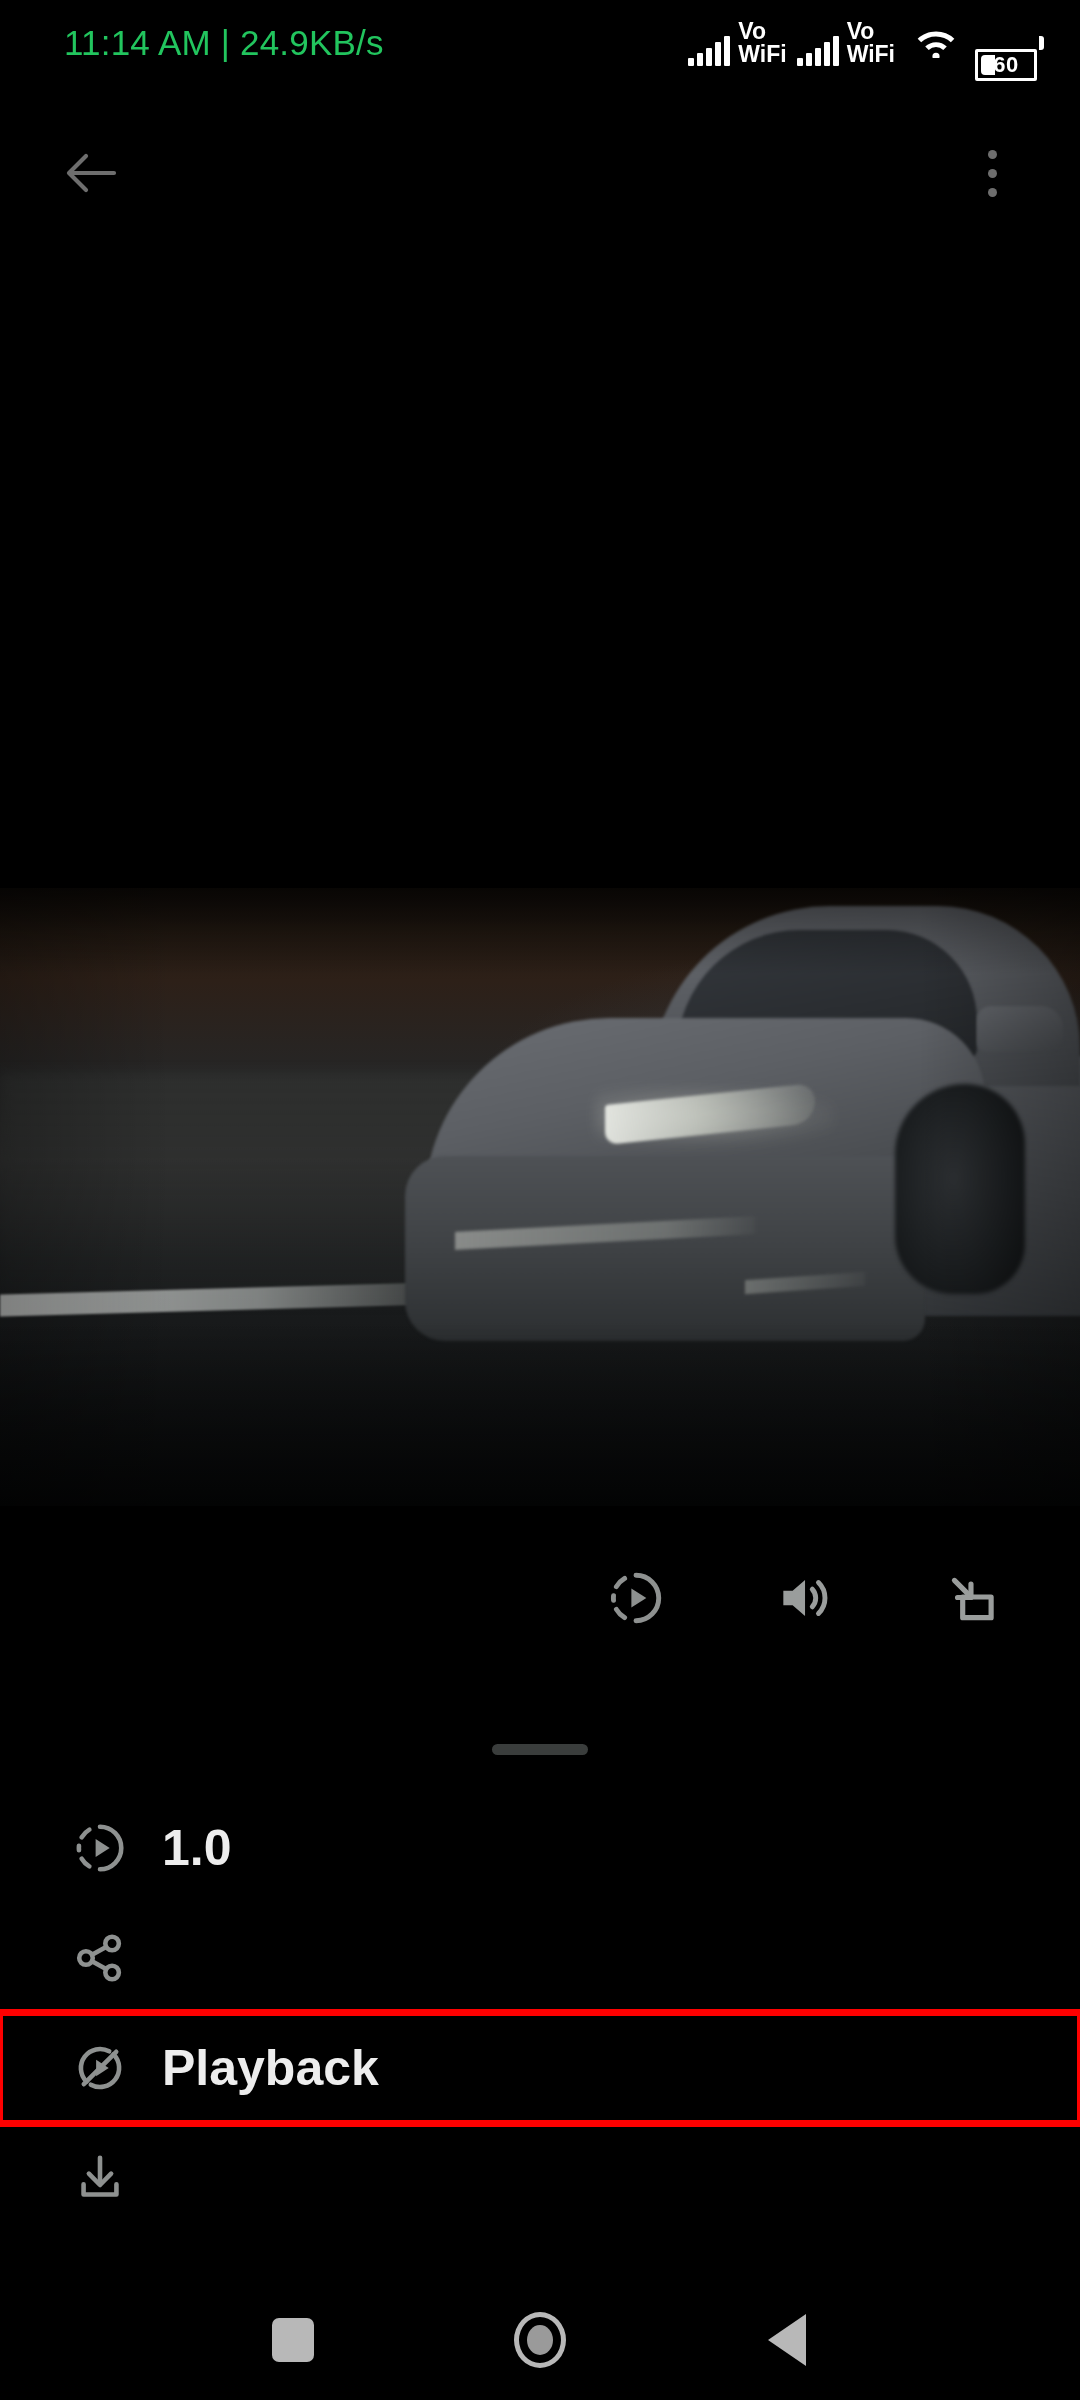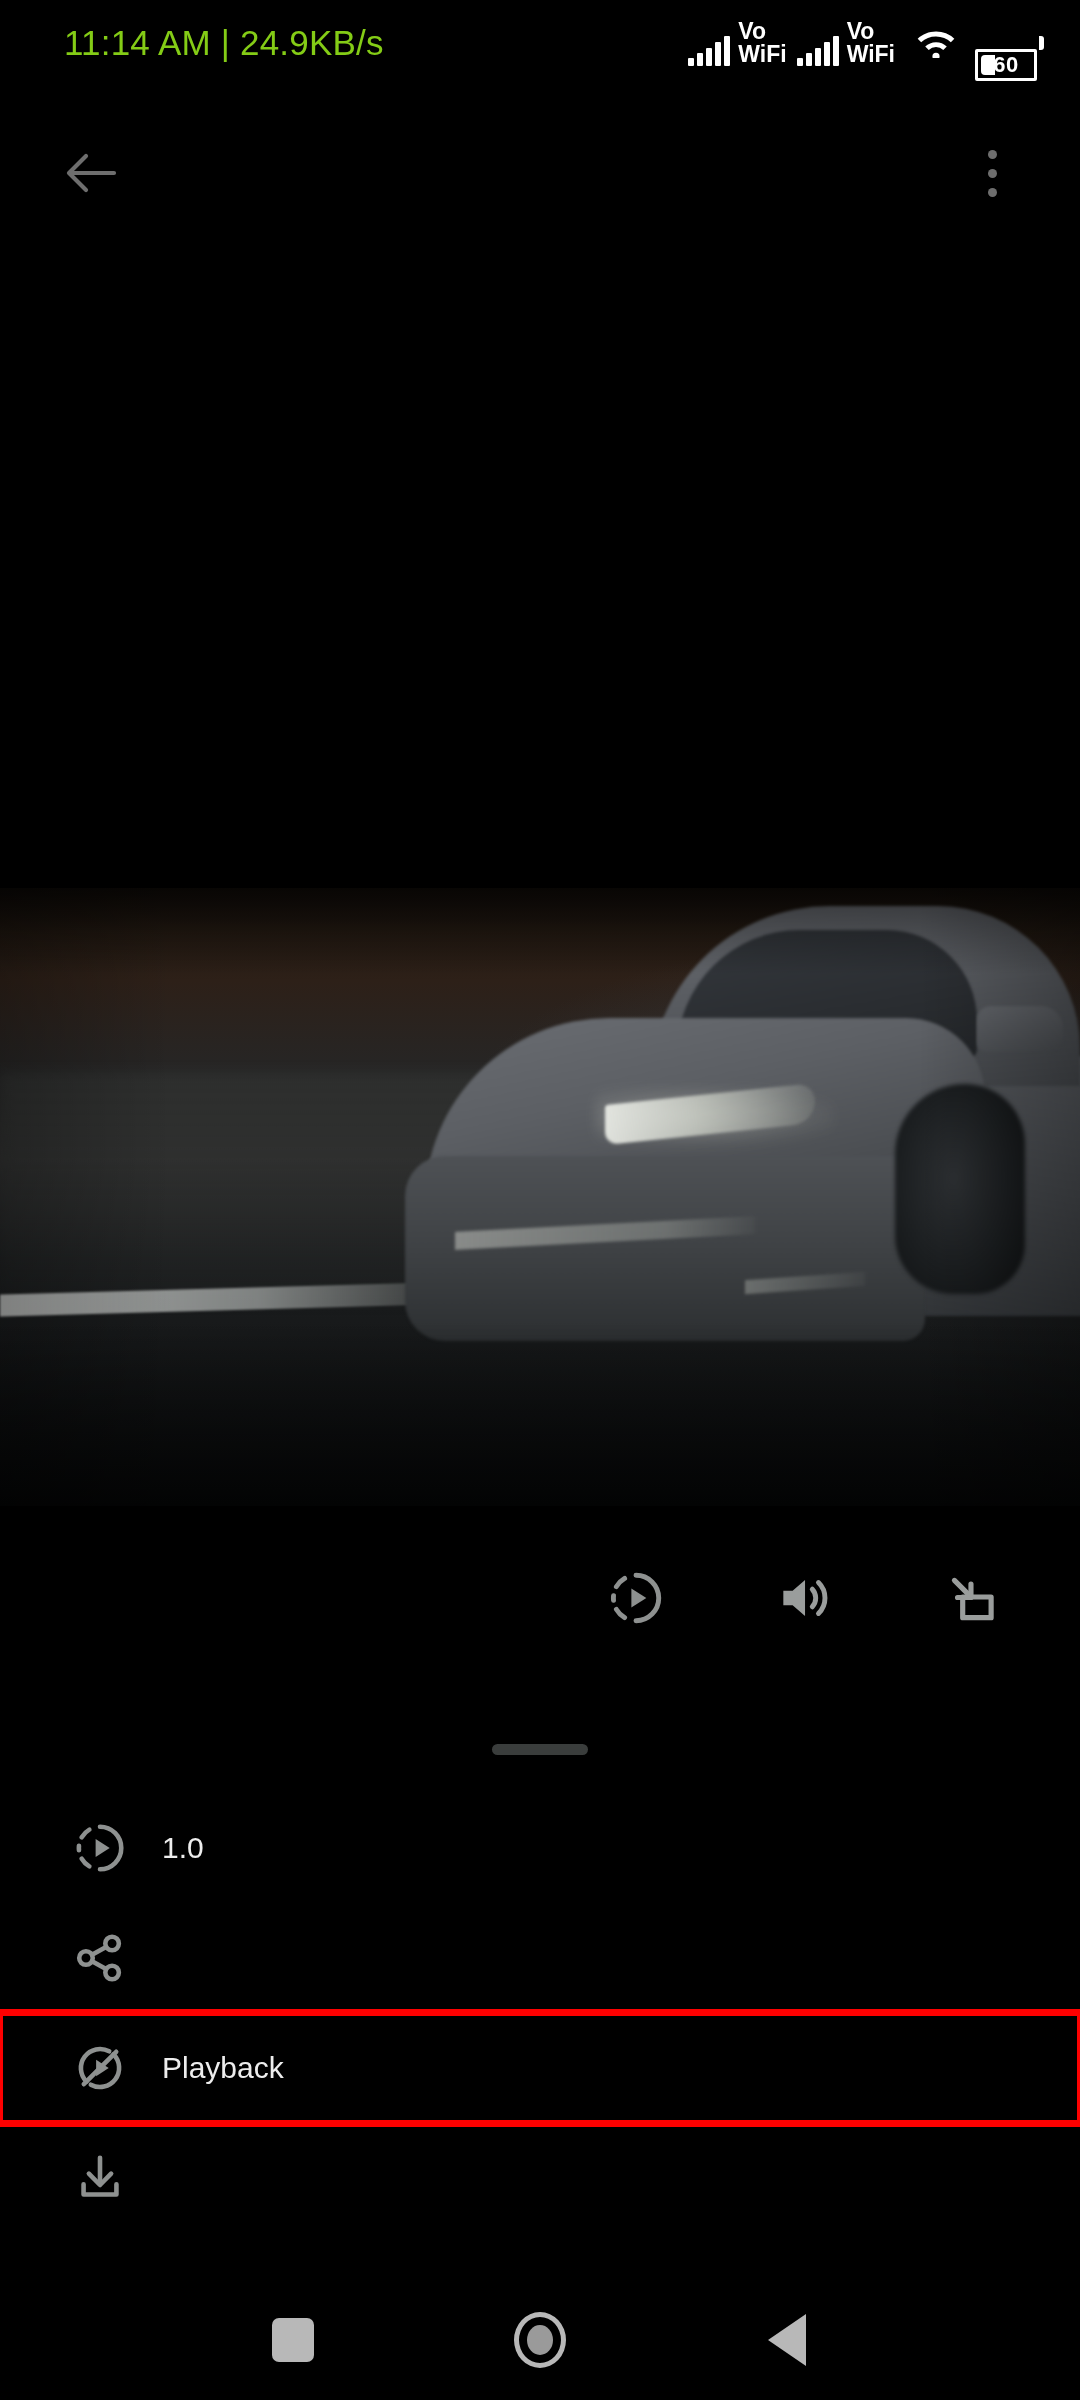--- a/index.html
+++ b/index.html
@@ -16,21 +16,21 @@
   }
 
   
   #status-bar {
     position:absolute; top:0; left:0;
     width:1080px; height:86px;
     display:flex; align-items:center; justify-content:space-between;
     padding:0 36px 0 64px;
   }
   #status-left {
-    color:#84cc16;
+    color:#22c55e;
     font-size:35px;
     letter-spacing:0.2px;
     white-space:nowrap;
     font-weight:400;
     text-align:right;
   }
   #status-right {
     display:flex; align-items:center; gap:10px;
   }
   .sig-group { display:flex; align-items:flex-end; gap:7px; }
@@ -258,22 +258,22 @@
   .menu-label {
     color:#e9e9e9;
     font-size:42px;
     font-weight:400;
     letter-spacing:0.2px;
     flex:1;
     white-space:nowrap;
   }
   .menu-value {
     color:#ededed;
-    font-size:30px;
-    font-weight:400;
+    font-size:50px;
+    font-weight:700;
     white-space:nowrap;
   }
   .menu-item.highlighted {
     outline:7px solid #fe0000;
     outline-offset:-3px;
   }
 
   
   #nav-bar {
     position:absolute; bottom:0; left:0;

